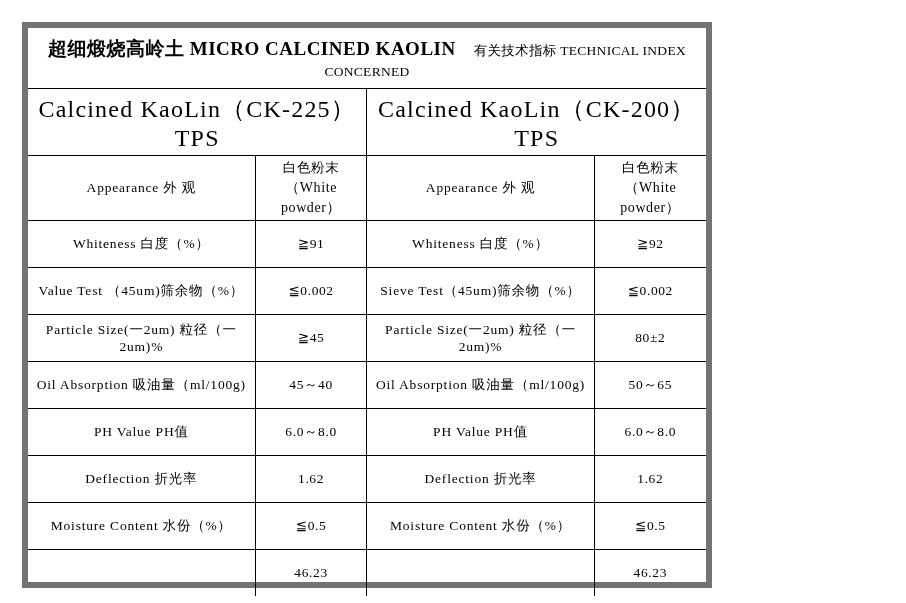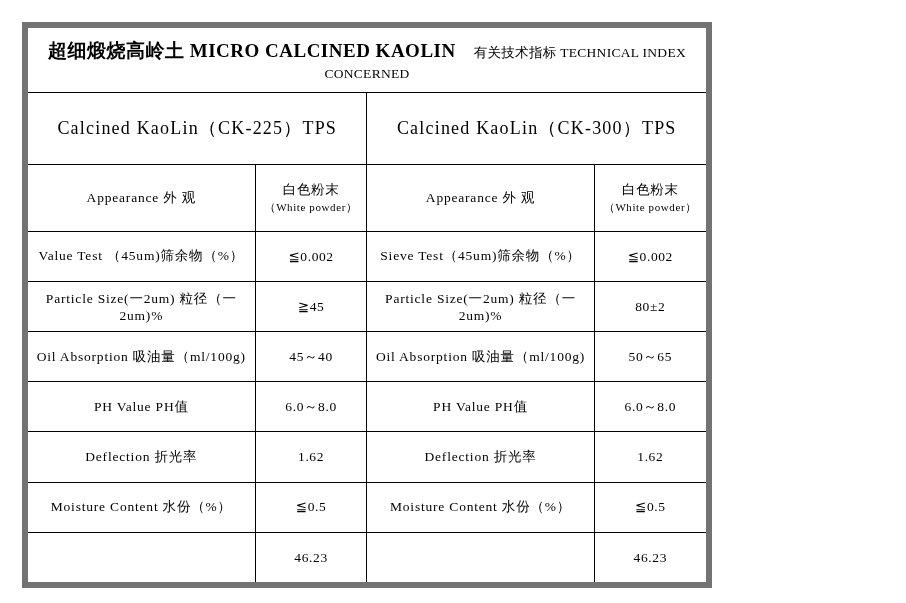--- a/index.html
+++ b/index.html
@@ -53,37 +53,37 @@
   .title-sub {
     font-family: "Liberation Serif", serif;
     font-size: 13.5px;
     font-weight: normal;
     letter-spacing: 0.3px;
     padding-left: 18px;
   }
   .prod-cell {
     height: 62px;
     font-family: "Liberation Serif", serif;
-    font-size: 18px;
+    font-size: 24px;
     letter-spacing: 1.2px;
   }
   .row-label {
     font-family: Liberation Serif, serif;
     font-size: 13.5px;
     letter-spacing: 0.8px;
   }
   .row-value {
     font-family: "Liberation Serif", serif;
     font-size: 13.5px;
     letter-spacing: 0.6px;
     line-height: 1.45;
     margin-top: 10px;
   }
   .value-two-line .vl1 { display: block; }
-  .value-two-line .vl2 { display: block; font-size: 11px; }
+  .value-two-line .vl2 { display: block; font-size: 14px; }
   .r-appearance td { height: 58px; }
   .data-row td { height: 42px; }
   sub { font-size: 9px; vertical-align: baseline; position: relative; top: 2px; }
 </style>
 </head>
 <body>
 
 <div class="sheet">
   <table class="spec">
     <colgroup>
@@ -93,36 +93,42 @@
       <col style="width:16.5%">
     </colgroup>
     <tbody>
       <tr>
         <td class="title-cell" colspan="4">
           <span class="title-main">超细煅烧高岭土 MICRO CALCINED KAOLIN</span><span class="title-sub">有关技术指标 TECHNICAL INDEX CONCERNED</span>
         </td>
       </tr>
       <tr>
         <td class="prod-cell" colspan="2">Calcined KaoLin（CK-225）TPS</td>
-        <td class="prod-cell" colspan="2">Calcined KaoLin（CK-300）TPS</td>
+        <td class="prod-cell" colspan="2">Calcined KaoLin（CK-200）TPS</td>
       </tr>
 
       <tr class="r-appearance">
         <td class="row-label">Appearance      外  观</td>
         <td class="row-value value-two-line">
           <span class="vl1">白色粉末</span>
           <span class="vl2">（White powder）</span>
         </td>
         <td class="row-label">Appearance  外  观</td>
         <td class="row-value value-two-line">
           <span class="vl1">白色粉末</span>
           <span class="vl2">（White powder）</span>
         </td>
       </tr>
 
+      <tr class="data-row">
+        <td class="row-label">Whiteness        白度（%）</td>
+        <td class="row-value">≧91</td>
+        <td class="row-label">Whiteness     白度（%）</td>
+        <td class="row-value">≧92</td>
+      </tr>
 
       <tr class="data-row">
         <td class="row-label">Value Test  （45um)筛余物（%）</td>
         <td class="row-value">≦0.002</td>
         <td class="row-label">Sieve Test（45um)筛余物（%）</td>
         <td class="row-value">≦0.002</td>
       </tr>
 
       <tr class="data-row">
         <td class="row-label">Particle Size(一2um)  粒径（一2um)%</td>

